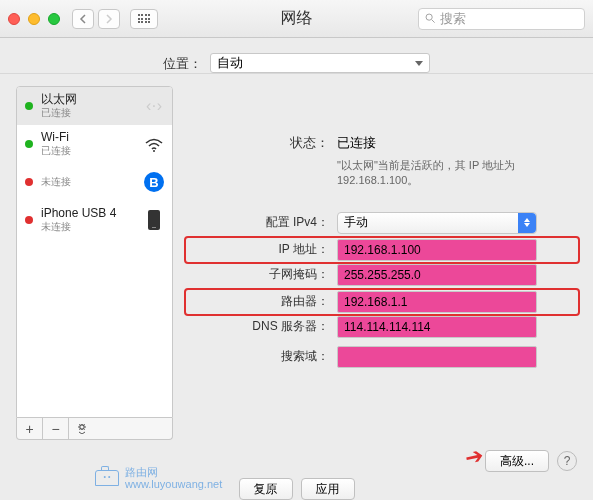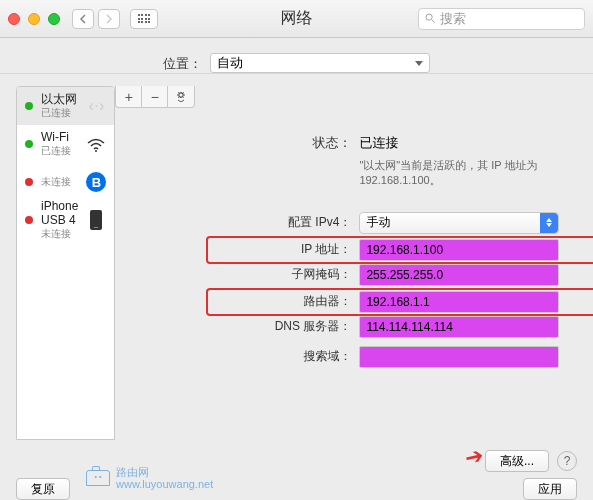--- a/index.html
+++ b/index.html
@@ -17,21 +17,21 @@
 .grid-dots { display: grid; grid-template-columns: repeat(4,2px); grid-template-rows: repeat(3,2px); gap: 1.5px; }
 .grid-dots i { width: 2px; height: 2px; background: #666; }
 .title { position: absolute; left: 50%; transform: translateX(-50%); font-size: 16px; color: #333; }
 .search { margin-left: auto; width: 167px; height: 22px; background: #fff; border: 1px solid #d0d0d0; border-radius: 4px; display: flex; align-items: center; padding: 0 6px; color: #999; }
 .search svg { width: 11px; height: 11px; margin-right: 4px; }
 .location-row { height: 36px; display: flex; align-items: flex-end; justify-content: center; gap: 8px; border-bottom: 1px solid #d8d8d8; }
 .location-row label { color: #333; }
 .loc-select { width: 220px; height: 20px; background: #fff; border: 1px solid #c8c8c8; border-radius: 3px; padding: 0 6px; display: flex; align-items: center; position: relative; }
 .loc-select::after { content: ''; position: absolute; right: 6px; width: 0; height: 0; border-left: 4px solid transparent; border-right: 4px solid transparent; border-top: 5px solid #666; }
 .main { flex: 1; display: flex; padding: 12px 16px 60px 16px; gap: 14px; position: relative; }
-.sidebar { width: 180px; display: flex; flex-direction: row; }
+.sidebar { width: 180px; display: flex; flex-direction: column; }
 .service-list { flex: 1; background: #fff; border: 1px solid #c8c8c8; border-radius: 4px 4px 0 0; overflow: hidden; }
 .service { height: 38px; display: flex; align-items: center; padding: 0 8px; gap: 8px; }
 .service.selected { background: #e8e8e8; }
 .status-dot { width: 8px; height: 8px; border-radius: 50%; flex-shrink: 0; }
 .status-dot.green { background: #1fb31f; }
 .status-dot.red { background: #e03030; }
 .svc-text { flex: 1; display: flex; flex-direction: column; line-height: 1.15; }
 .svc-name { font-size: 12px; color: #222; }
 .svc-sub { font-size: 10px; color: #888; }
 .svc-icon { width: 20px; height: 20px; display: flex; align-items: center; justify-content: center; }
@@ -48,29 +48,29 @@
 .status-label { width: 150px; text-align: right; padding-right: 8px; color: #333; }
 .status-content { flex: 1; }
 .status-val { font-weight: 500; margin-bottom: 6px; }
 .status-desc { font-size: 11px; color: #666; line-height: 1.4; width: 240px; }
 .form-row { display: flex; align-items: center; height: 28px; margin-bottom: 2px; }
 .form-label { width: 150px; text-align: right; padding-right: 8px; color: #333; font-size: 12px; }
 .form-select { width: 200px; height: 22px; background: linear-gradient(#fff,#f0f0f0); border: 1px solid #c8c8c8; border-radius: 4px; padding: 0 6px; display: flex; align-items: center; position: relative; font-size: 12px; }
 .form-select .caps { position: absolute; right: 0; top: 0; width: 18px; height: 100%; background: #3b82f6; border-radius: 0 4px 4px 0; display: flex; flex-direction: column; align-items: center; justify-content: center; }
 .form-select .caps::before { content: ''; border-left: 3px solid transparent; border-right: 3px solid transparent; border-bottom: 4px solid #fff; margin-bottom: 1px; }
 .form-select .caps::after { content: ''; border-left: 3px solid transparent; border-right: 3px solid transparent; border-top: 4px solid #fff; }
-.form-input { width: 200px; height: 22px; background: #d946ef; border: 1px solid #c8c8c8; border-radius: 2px; padding: 0 6px; font-size: 12px; display: flex; align-items: center; }
+.form-input { width: 200px; height: 22px; background: #ec4899; border: 1px solid #c8c8c8; border-radius: 2px; padding: 0 6px; font-size: 12px; display: flex; align-items: center; }
 .highlight { border: 2px solid #e03030; border-radius: 4px; padding: 1px; margin: -3px; }
 .footer { position: absolute; bottom: 0; left: 0; right: 0; height: 56px; padding: 6px 16px; }
 .adv-row { display: flex; justify-content: flex-end; align-items: center; gap: 8px; margin-bottom: 6px; position: relative; }
 .btn { height: 22px; padding: 0 14px; background: linear-gradient(#fff,#f0f0f0); border: 1px solid #c0c0c0; border-radius: 4px; font-size: 12px; cursor: pointer; }
 .help { width: 20px; height: 20px; border: 1px solid #bbb; border-radius: 50%; display: flex; align-items: center; justify-content: center; color: #666; font-size: 12px; }
-.bottom-row { display: flex; justify-content: space-between; gap: 8px; }
+.bottom-row { display: flex; justify-content: center; gap: 8px; }
 .arrow { position: absolute; right: 110px; bottom: 30px; color: #e03030; font-size: 22px; transform: rotate(-12deg); }
-.watermark { position: absolute; left: 86px; bottom: 10px; display: flex; align-items: center; gap: 6px; color: #5a9de0; font-size: 11px; opacity: 0.75; }
+.watermark { position: absolute; left: 95px; bottom: 10px; display: flex; align-items: center; gap: 6px; color: #5a9de0; font-size: 11px; opacity: 0.75; }
 .wm-icon { width: 24px; height: 16px; border: 1.5px solid #5a9de0; border-radius: 3px 3px 0 0; position: relative; }
 .wm-icon::before { content: ''; position: absolute; top: -5px; left: 5px; width: 6px; height: 4px; border: 1.5px solid #5a9de0; border-bottom: none; border-radius: 2px 2px 0 0; }
 .wm-icon::after { content: '• •'; position: absolute; width: 100%; text-align: center; font-size: 7px; top: 2px; color: #5a9de0; }
 .wm-text { display: flex; flex-direction: column; line-height: 1.1; }
 </style>
 </head>
 <body>
 
 <div class="window">
   <div class="titlebar">

